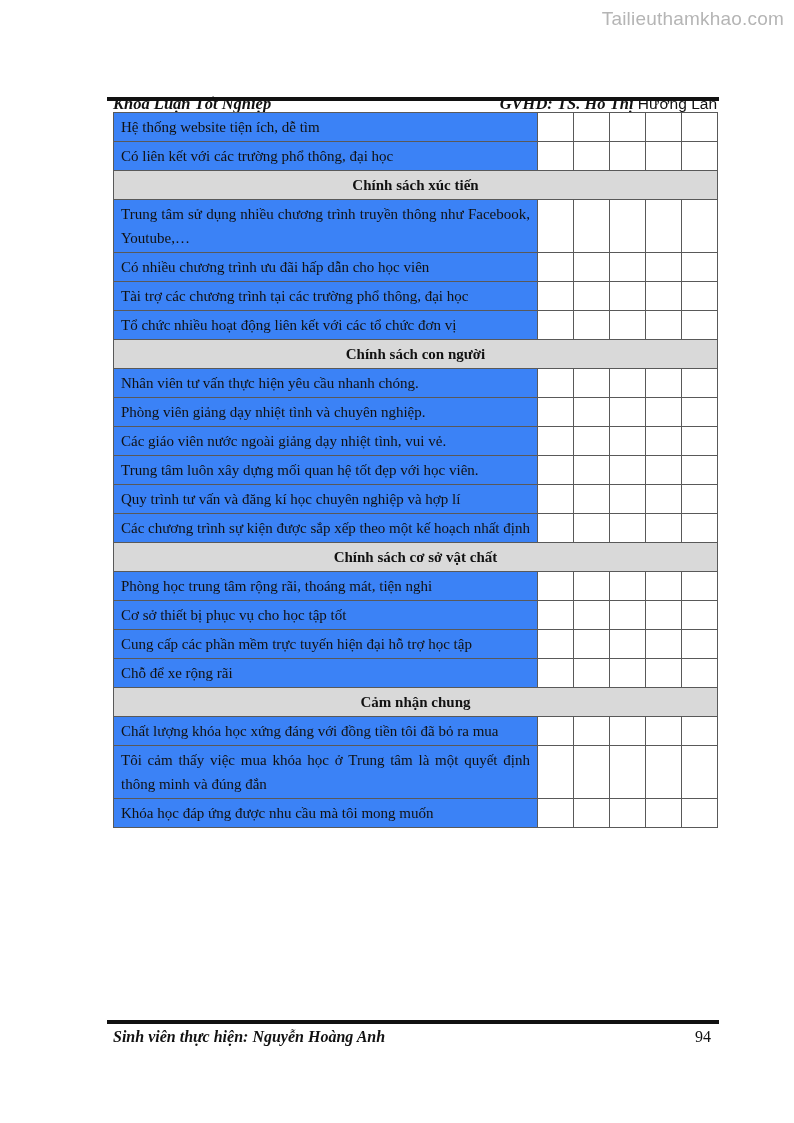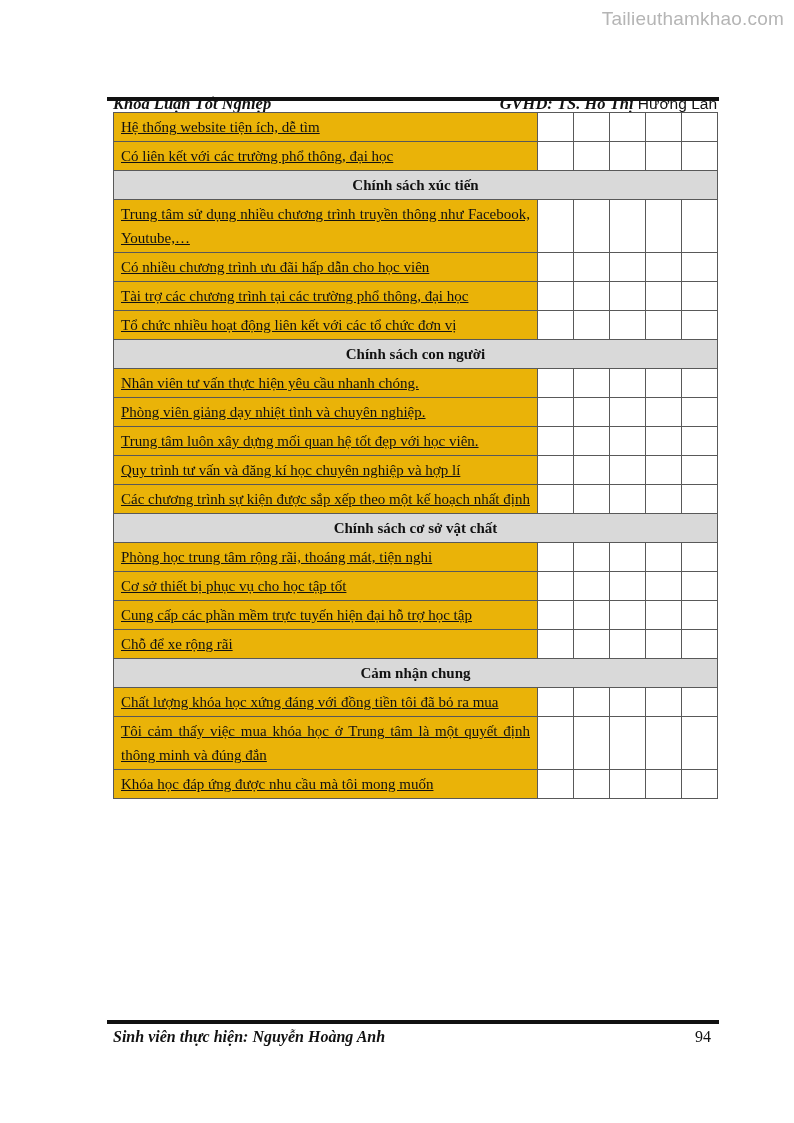--- a/index.html
+++ b/index.html
@@ -80,22 +80,21 @@
     font-size: 15px;
   }
   table.survey td {
     border: 1px solid var(--border-color);
     vertical-align: middle;
     padding: 2px 7px;
     line-height: 24px;
   }
   td.item-text {
     text-align: justify;
-    background: #eab308;
-    text-decoration: underline;
+    background: #3b82f6;
   }
   td.section {
     background: var(--section-bg);
     font-weight: bold;
     line-height: 23px;
     text-align: center;
   }
   td.rating { background: #ffffff; }
   .footer {
     position: absolute;
@@ -206,20 +205,28 @@
         </tr>
         <tr>
           <td class="item-text">Phòng viên giảng dạy nhiệt tình và chuyên nghiệp.</td>
           <td class="rating"></td>
           <td class="rating"></td>
           <td class="rating"></td>
           <td class="rating"></td>
           <td class="rating"></td>
         </tr>
         <tr>
+          <td class="item-text">Các giáo viên nước ngoài giảng dạy nhiệt tình, vui vẻ.</td>
+          <td class="rating"></td>
+          <td class="rating"></td>
+          <td class="rating"></td>
+          <td class="rating"></td>
+          <td class="rating"></td>
+        </tr>
+        <tr>
           <td class="item-text">Trung tâm luôn xây dựng mối quan hệ tốt đẹp với học viên.</td>
           <td class="rating"></td>
           <td class="rating"></td>
           <td class="rating"></td>
           <td class="rating"></td>
           <td class="rating"></td>
         </tr>
         <tr>
           <td class="item-text">Quy trình tư vấn và đăng kí học chuyên nghiệp và hợp lí</td>
           <td class="rating"></td>

